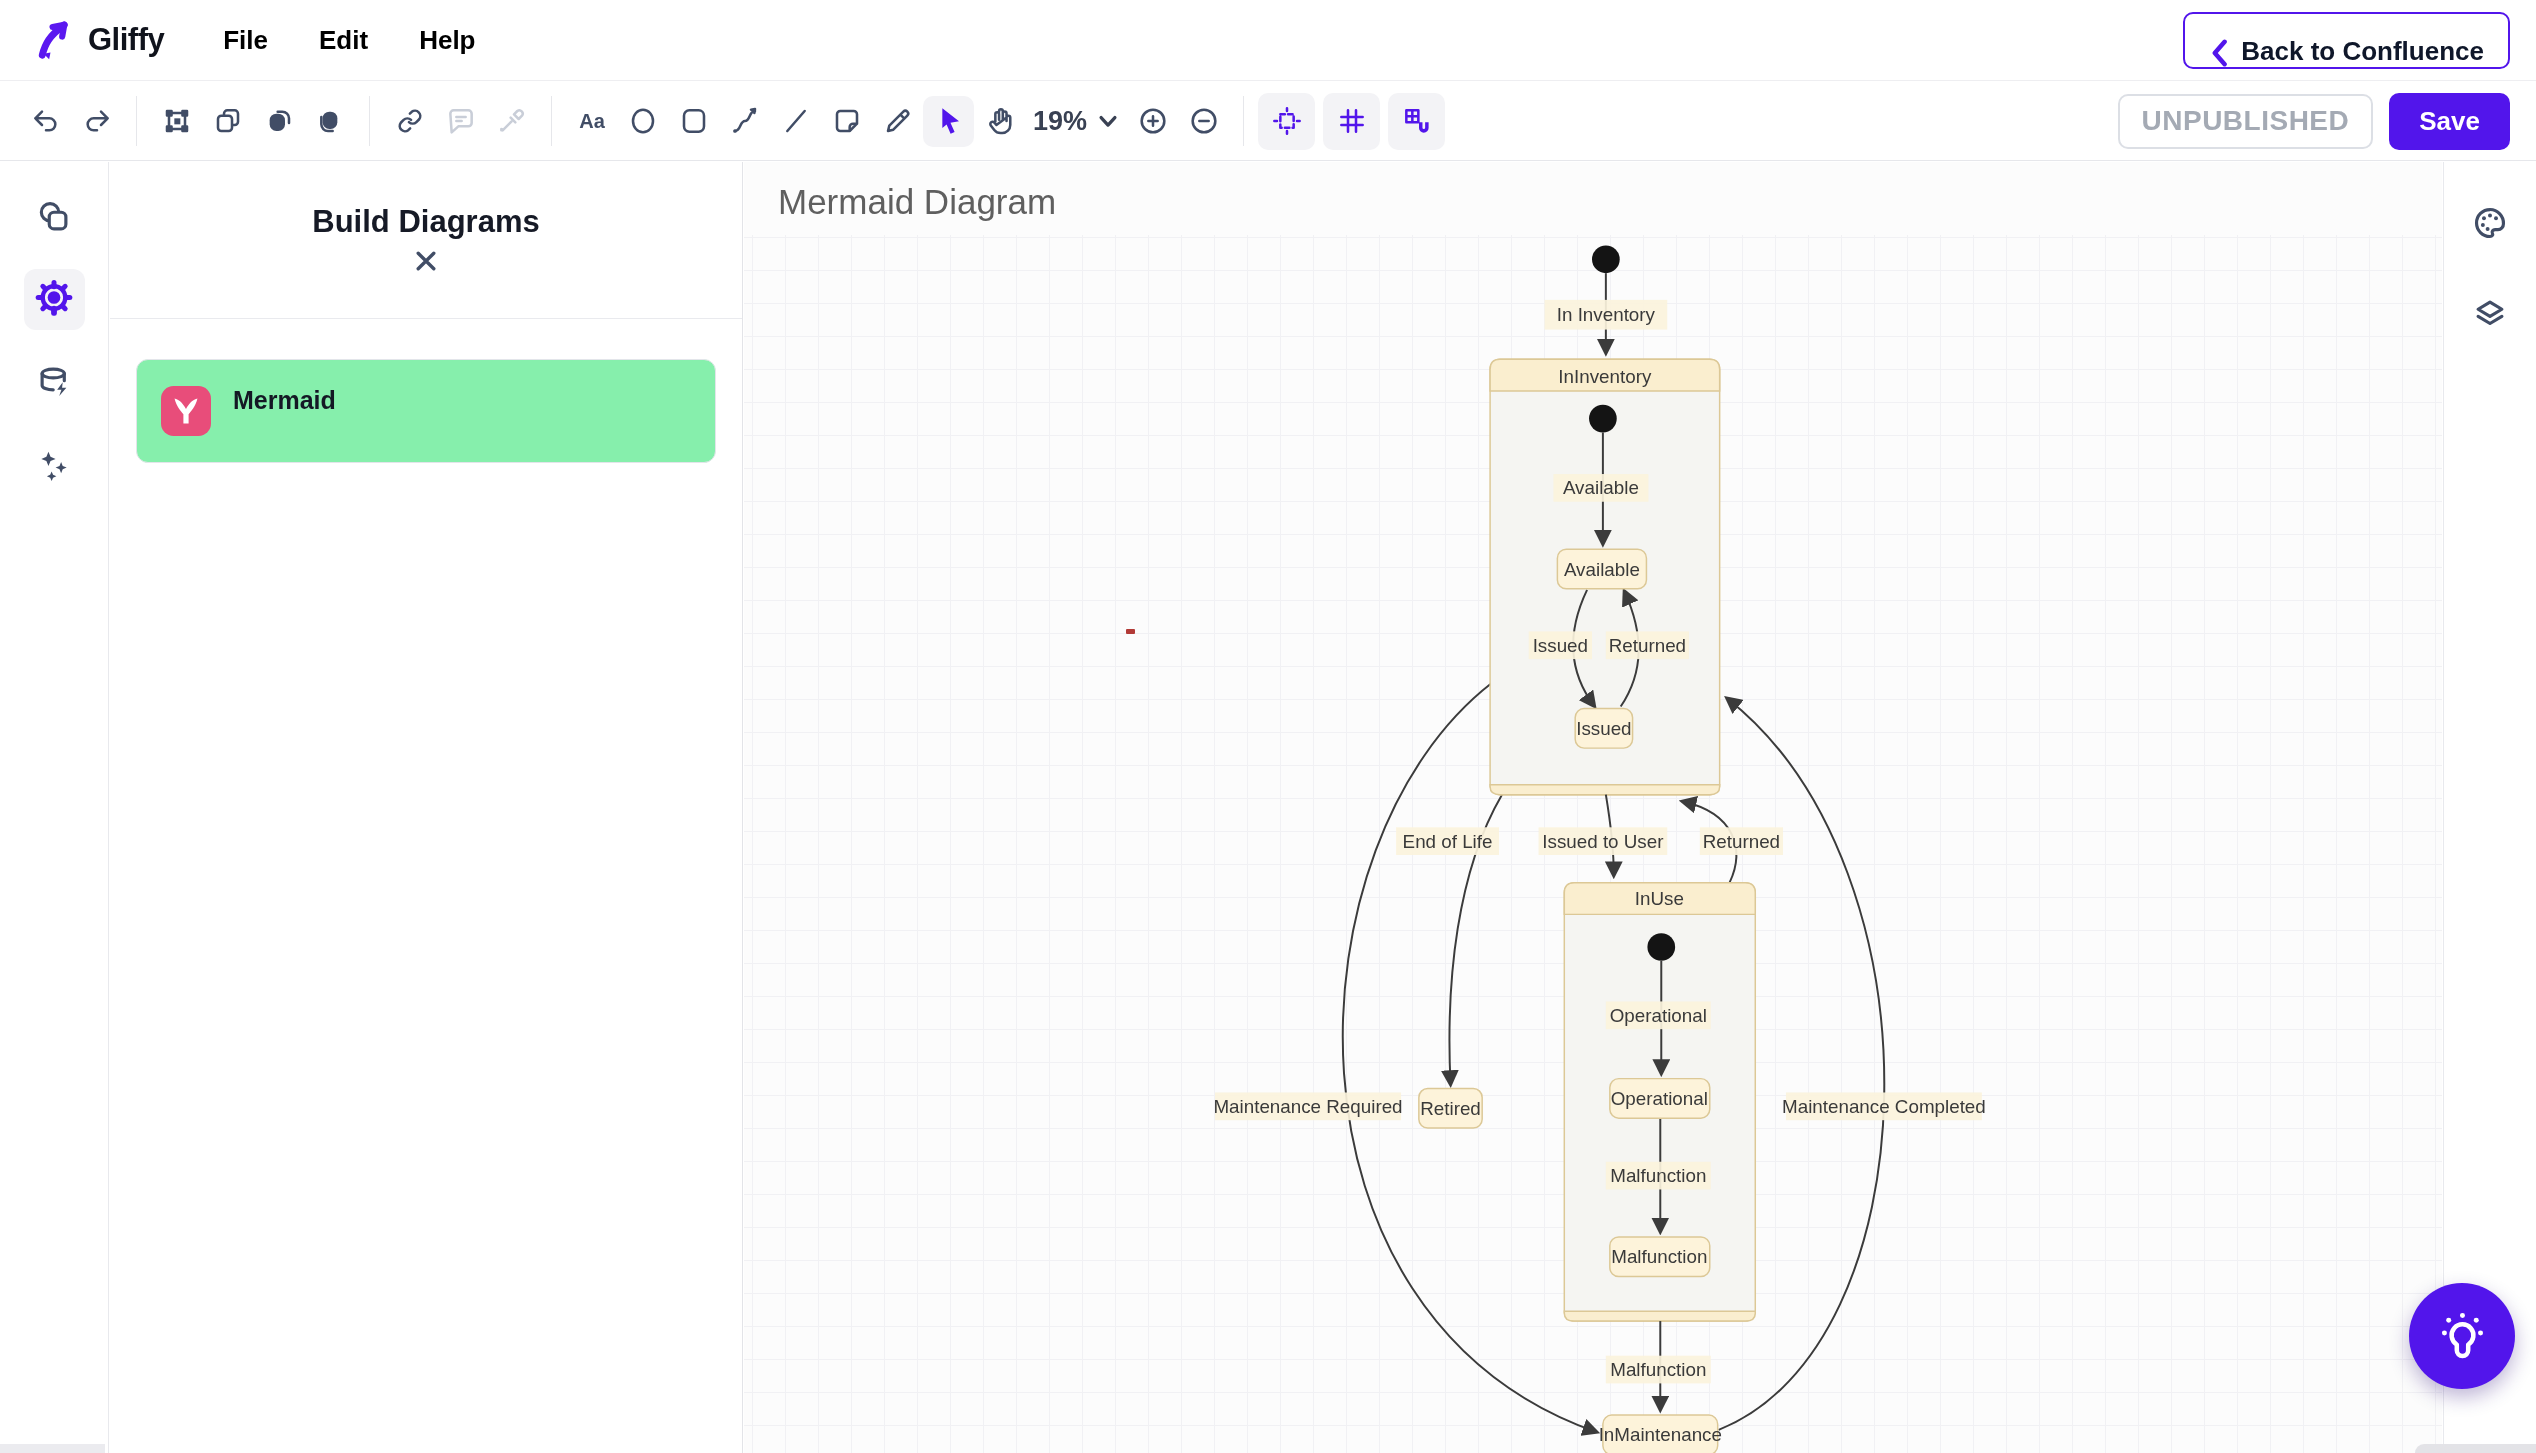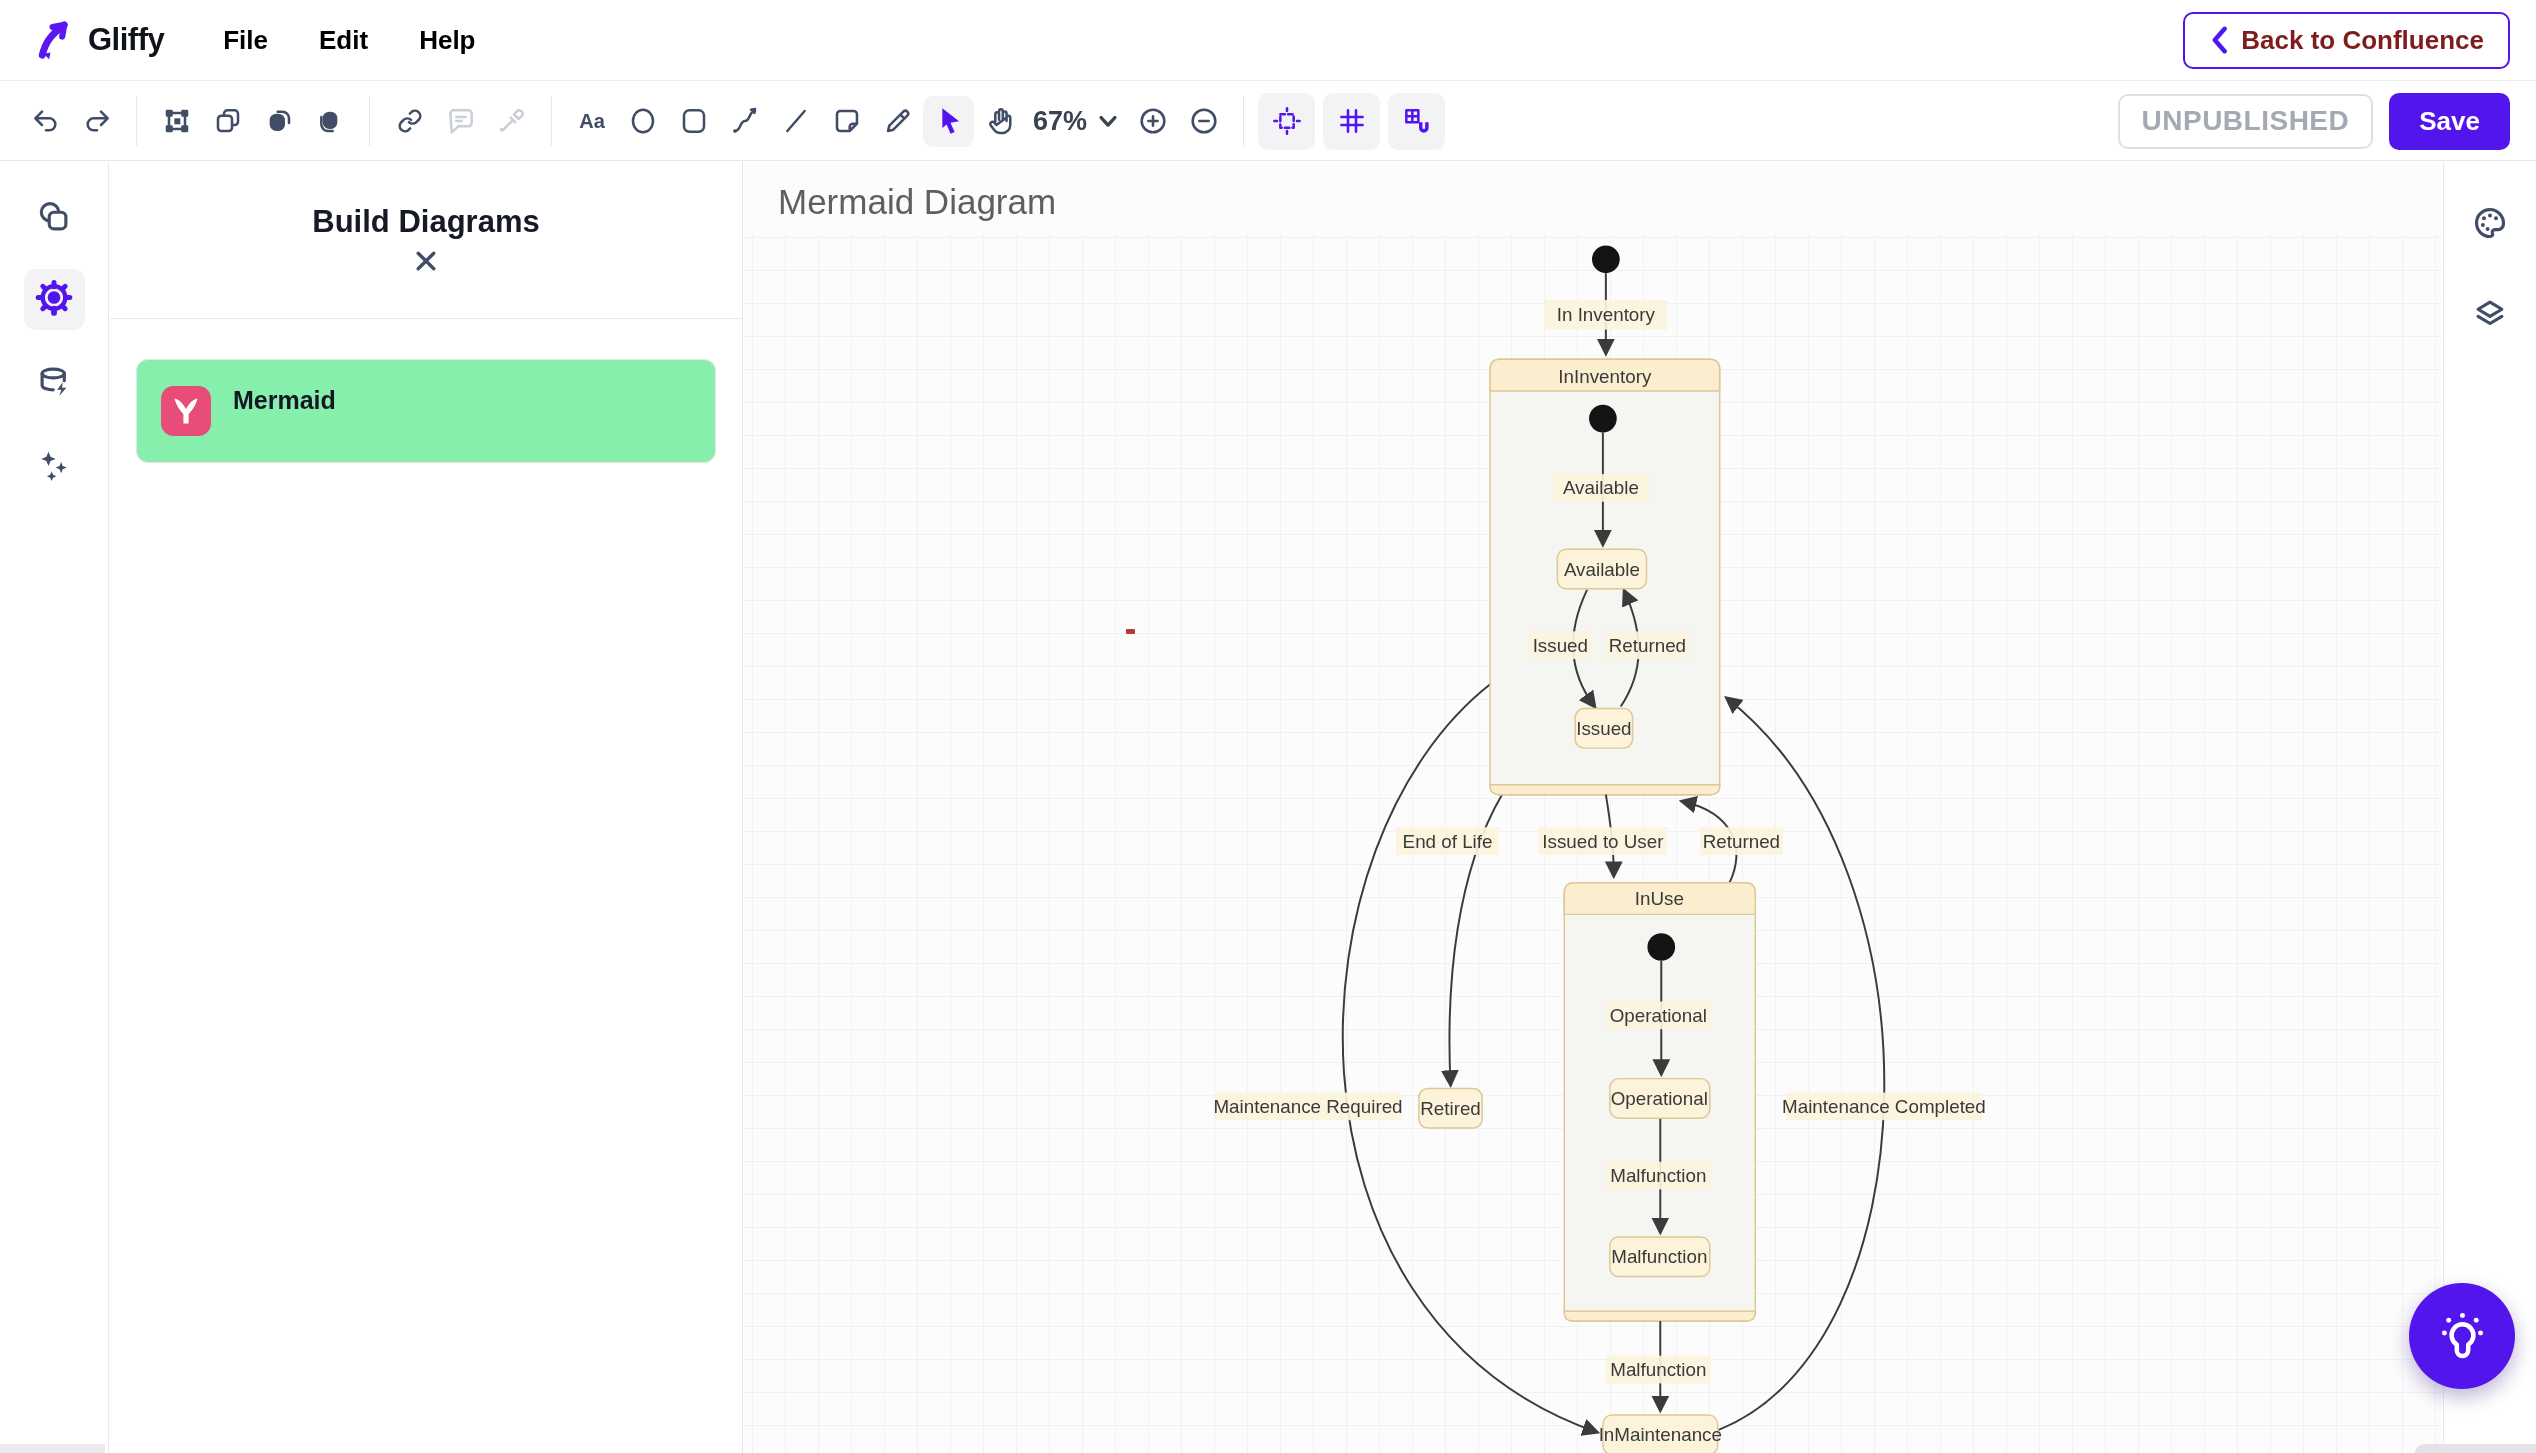--- a/index.html
+++ b/index.html
@@ -5,21 +5,21 @@
   * { margin:0; padding:0; box-sizing:border-box; }
   html,body { width:2536px; height:1453px; font-family:"Liberation Sans",sans-serif; background:#fff; overflow:hidden; }
   #app { position:relative; width:2536px; height:1453px; background:#fff; }
 
   
   .menubar { position:absolute; left:0; top:0; width:100%; height:81px; background:#fff; border-bottom:1px solid #eeeef1; display:flex; align-items:center; padding:0 26px 0 34px; z-index:30; }
   .logo { display:flex; align-items:center; gap:10px; margin-right:59px; }
   .logo-text { font-size:31px; font-weight:800; color:#10131c; letter-spacing:-0.5px; }
   .menu-item { font-size:26px; font-weight:600; color:#000000; margin-right:51px; cursor:pointer; }
   .menubar-spacer { flex:1; }
-  .back-btn { display:flex; align-items:center; gap:12px; border:2.5px solid #5215eb; color:#7f1d1d; border-radius:10px; height:57px; padding:0 24px; font-size:26px; font-weight:700; cursor:pointer; background:#fff; }
+  .back-btn { display:flex; align-items:flex-end; gap:12px; border:2.5px solid #5215eb; color:#0f172a; border-radius:10px; height:57px; padding:0 24px; font-size:26px; font-weight:700; cursor:pointer; background:#fff; }
 
   
   .toolbar { position:absolute; left:0; top:82px; width:100%; height:79px; background:#fff; border-bottom:1px solid #e6e7eb; display:flex; align-items:center; padding:0 26px 0 20px; z-index:30; }
   .tbtn { width:51px; height:51px; display:flex; align-items:center; justify-content:center; border-radius:10px; cursor:pointer; flex:0 0 auto; }
   .tbtn.sel, .tbtn.toggle { background:#f3f3f6; }
   .tbtn.big { width:57px; height:57px; margin-right:8px; }
   .tdiv { width:1px; height:50px; background:#e6e7eb; margin:0 14px; flex:0 0 auto; }
   .tb-ic { width:32px; height:32px; stroke:#414d66; fill:none; stroke-width:1.9; stroke-linecap:round; stroke-linejoin:round; }
   .tb-ic.dis { stroke:#c9ced8; }
   .tb-ic.purp { stroke:#5215eb; }
@@ -199,21 +199,21 @@
       <svg class="tb-ic purpfil" viewBox="0 0 24 24">
           <path d="M7 2.5 L19.5 12.2 L13.1 13.3 L16.2 20.2 L13.2 21.5 L10.2 14.6 L7 17.3 Z"></path>
         </svg>
     </div>
     <div class="tbtn">
       <svg class="tb-ic" viewBox="0 0 24 24">
           <path d="M8.5 12.5 V6.8 a1.4 1.4 0 0 1 2.8 0 V11 m0-5.7 V4.6 a1.4 1.4 0 0 1 2.8 0 V11 m0-4.7 a1.4 1.4 0 0 1 2.8 0 V12 m0-2.6 a1.4 1.4 0 0 1 2.8 0 V15 a6 6 0 0 1-6 6 h-1.3 a6 6 0 0 1-4.7-2.3 l-2.6-3.4 a1.7 1.7 0 0 1 2.7-2.1 l1.5 1.8 z"></path>
         </svg>
     </div>
     <div class="zoom-dd">
-      <span class="zoom-txt">67%</span>
+      <span class="zoom-txt">19%</span>
       <svg width="22" height="22" viewBox="0 0 16 16">
           <path d="M3 5.5 L8 11 L13 5.5" stroke="#394153" stroke-width="2.4" fill="none" stroke-linecap="round" stroke-linejoin="round"></path>
         </svg>
     </div>
     <div class="tbtn">
       <svg class="tb-ic" viewBox="0 0 24 24">
           <circle cx="12" cy="12" r="8.5"></circle>
           <path d="M12 8.5 v7 M8.5 12 h7"></path>
         </svg>
     </div>

